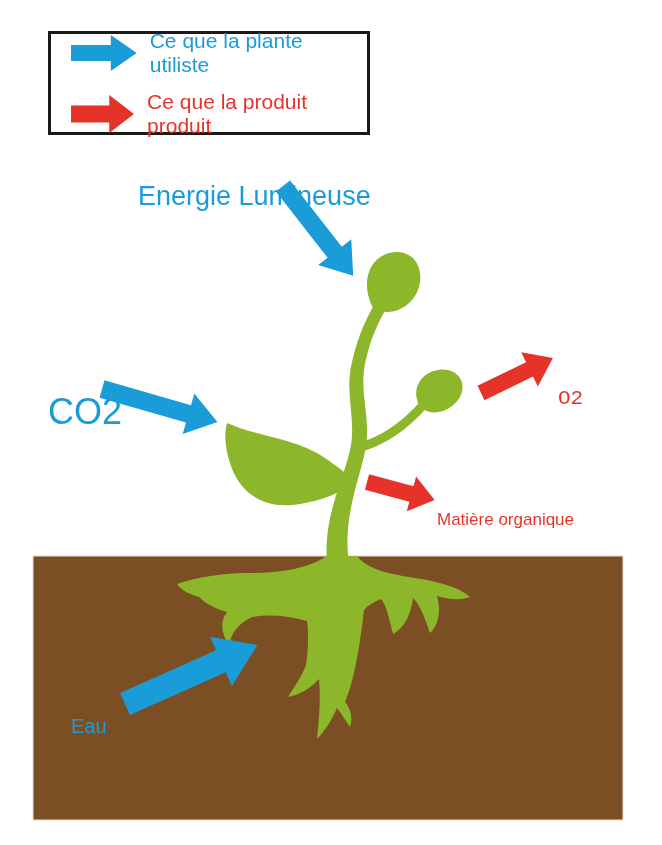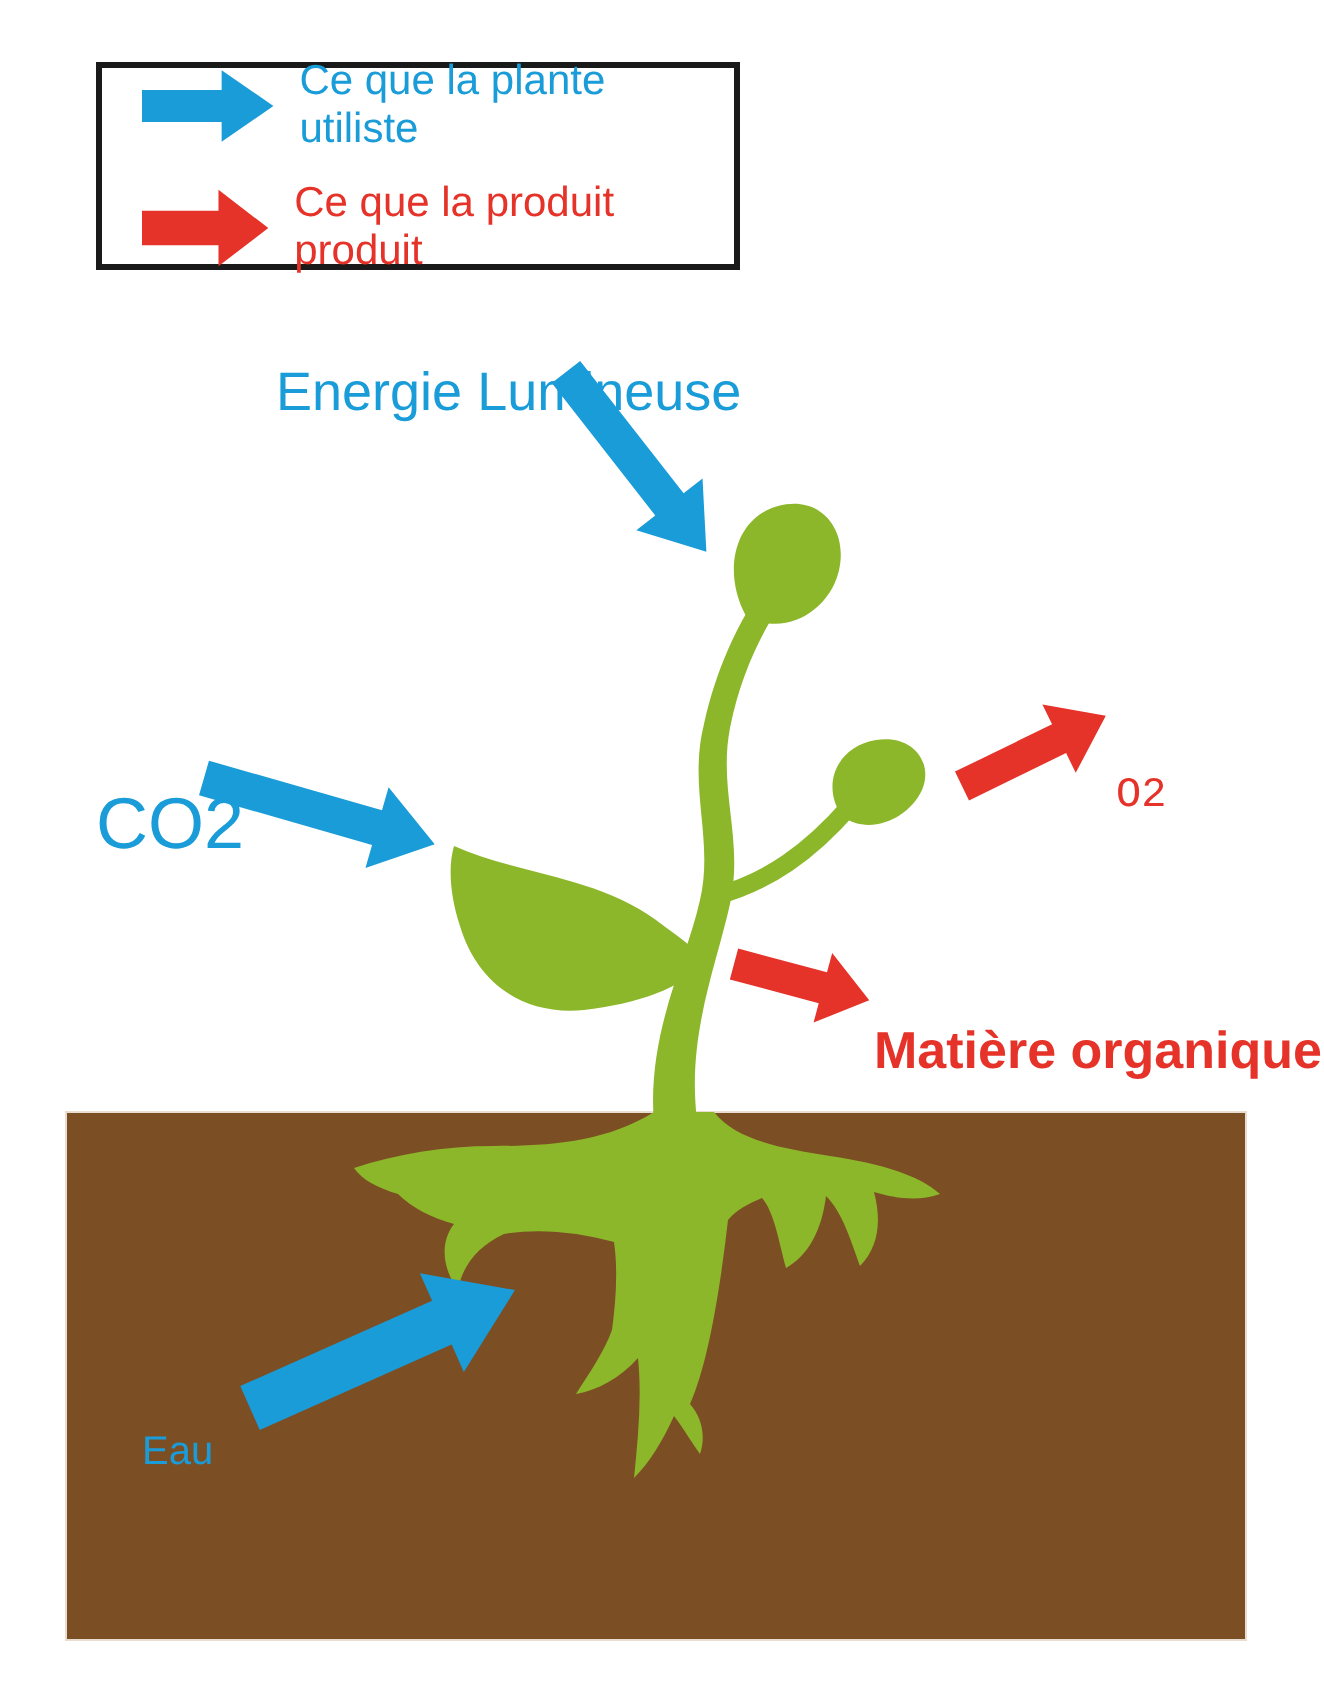--- a/index.html
+++ b/index.html
@@ -22,21 +22,21 @@
     line-height: 1.1;
     font-weight: 400;
     margin-top: 32px;
   }
   .blue { color: #1A9CD8; }
   .red  { color: #E6332A; }
 
   .label-energie { left: 138px; top: 150px; font-size: 27px; }
   .label-co2     { left: 48px;  top: 360px; font-size: 36px; }
   .label-o2      { left: 558px; top: 355px; font-size: 21px; font-family: Liberation Mono, monospace; }
-  .label-matiere { left: 437px; top: 479px; font-size: 26px; font-weight: bold; }
+  .label-matiere { left: 437px; top: 479px; font-size: 17px; }
   .label-eau     { left: 71px;  top: 683px; font-size: 20px; }
 
   .legend {
     position: absolute;
     left: 48px; top: 31px;
     width: 322px; height: 104px;
     border: 3px solid #1a1a1a;
     background: #ffffff;
     display: flex;
     flex-direction: column;

